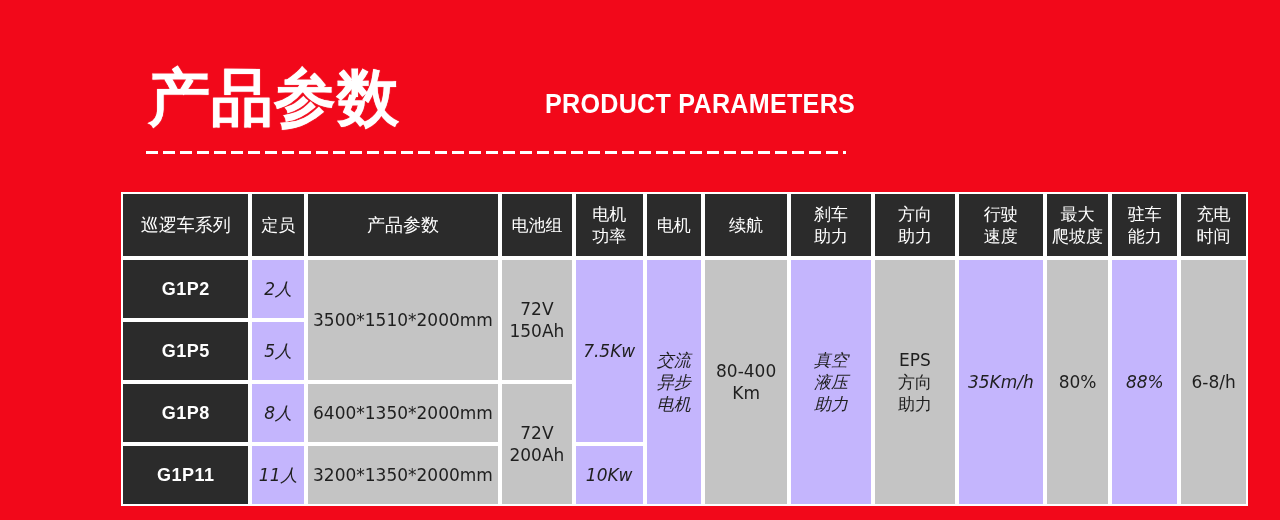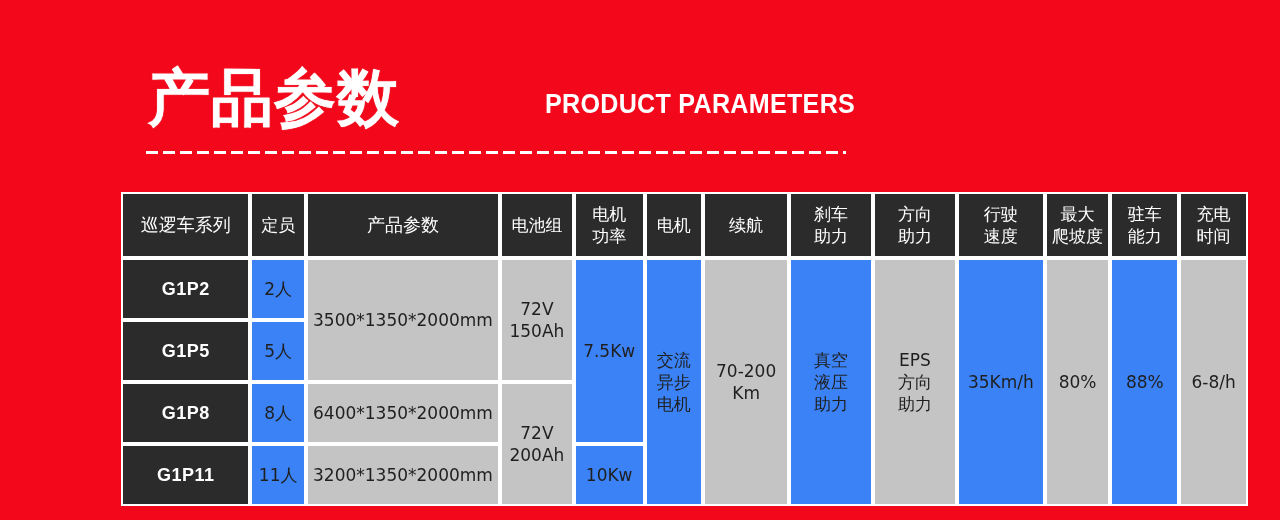--- a/index.html
+++ b/index.html
@@ -118,21 +118,21 @@
   table.spec-table td.model {
     background: #2b2b2b;
     color: #ffffff;
     font-weight: bold;
     font-size: 18px;
     font-family: "Liberation Sans", "DejaVu Sans", sans-serif;
     letter-spacing: 0.5px;
   }
 
   
-  table.spec-table td.lt { background: #3b82f6; }
+  table.spec-table td.lt { background: #c4b5fd; font-style: italic; }
   table.spec-table td.md { background: #c4c4c4; }
 
   table.spec-table tr.body-row { height: 62px; }
 
   .cell-text { display: block; white-space: pre-line; }
 </style>
 </head>
 <body>
 
 <div id="header-band">
@@ -212,36 +212,36 @@
     </tr>
 
     <tr class="body-row">
       <td class="model">
             <span class="cell-text">G1P2</span>
           </td>
       <td class="lt">
             <span class="cell-text">2人</span>
           </td>
       <td class="md" rowspan="2">
-            <span class="cell-text">3500*1350*2000mm</span>
+            <span class="cell-text">3500*1510*2000mm</span>
           </td>
       <td class="md" rowspan="2">
             <span class="cell-text">72V
 150Ah</span>
           </td>
       <td class="lt" rowspan="3">
             <span class="cell-text">7.5Kw</span>
           </td>
       <td class="lt" rowspan="4">
             <span class="cell-text">交流
 异步
 电机</span>
           </td>
       <td class="md" rowspan="4">
-            <span class="cell-text">70-200
+            <span class="cell-text">80-400
 Km</span>
           </td>
       <td class="lt" rowspan="4">
             <span class="cell-text">真空
 液压
 助力</span>
           </td>
       <td class="md" rowspan="4">
             <span class="cell-text">EPS
 方向

